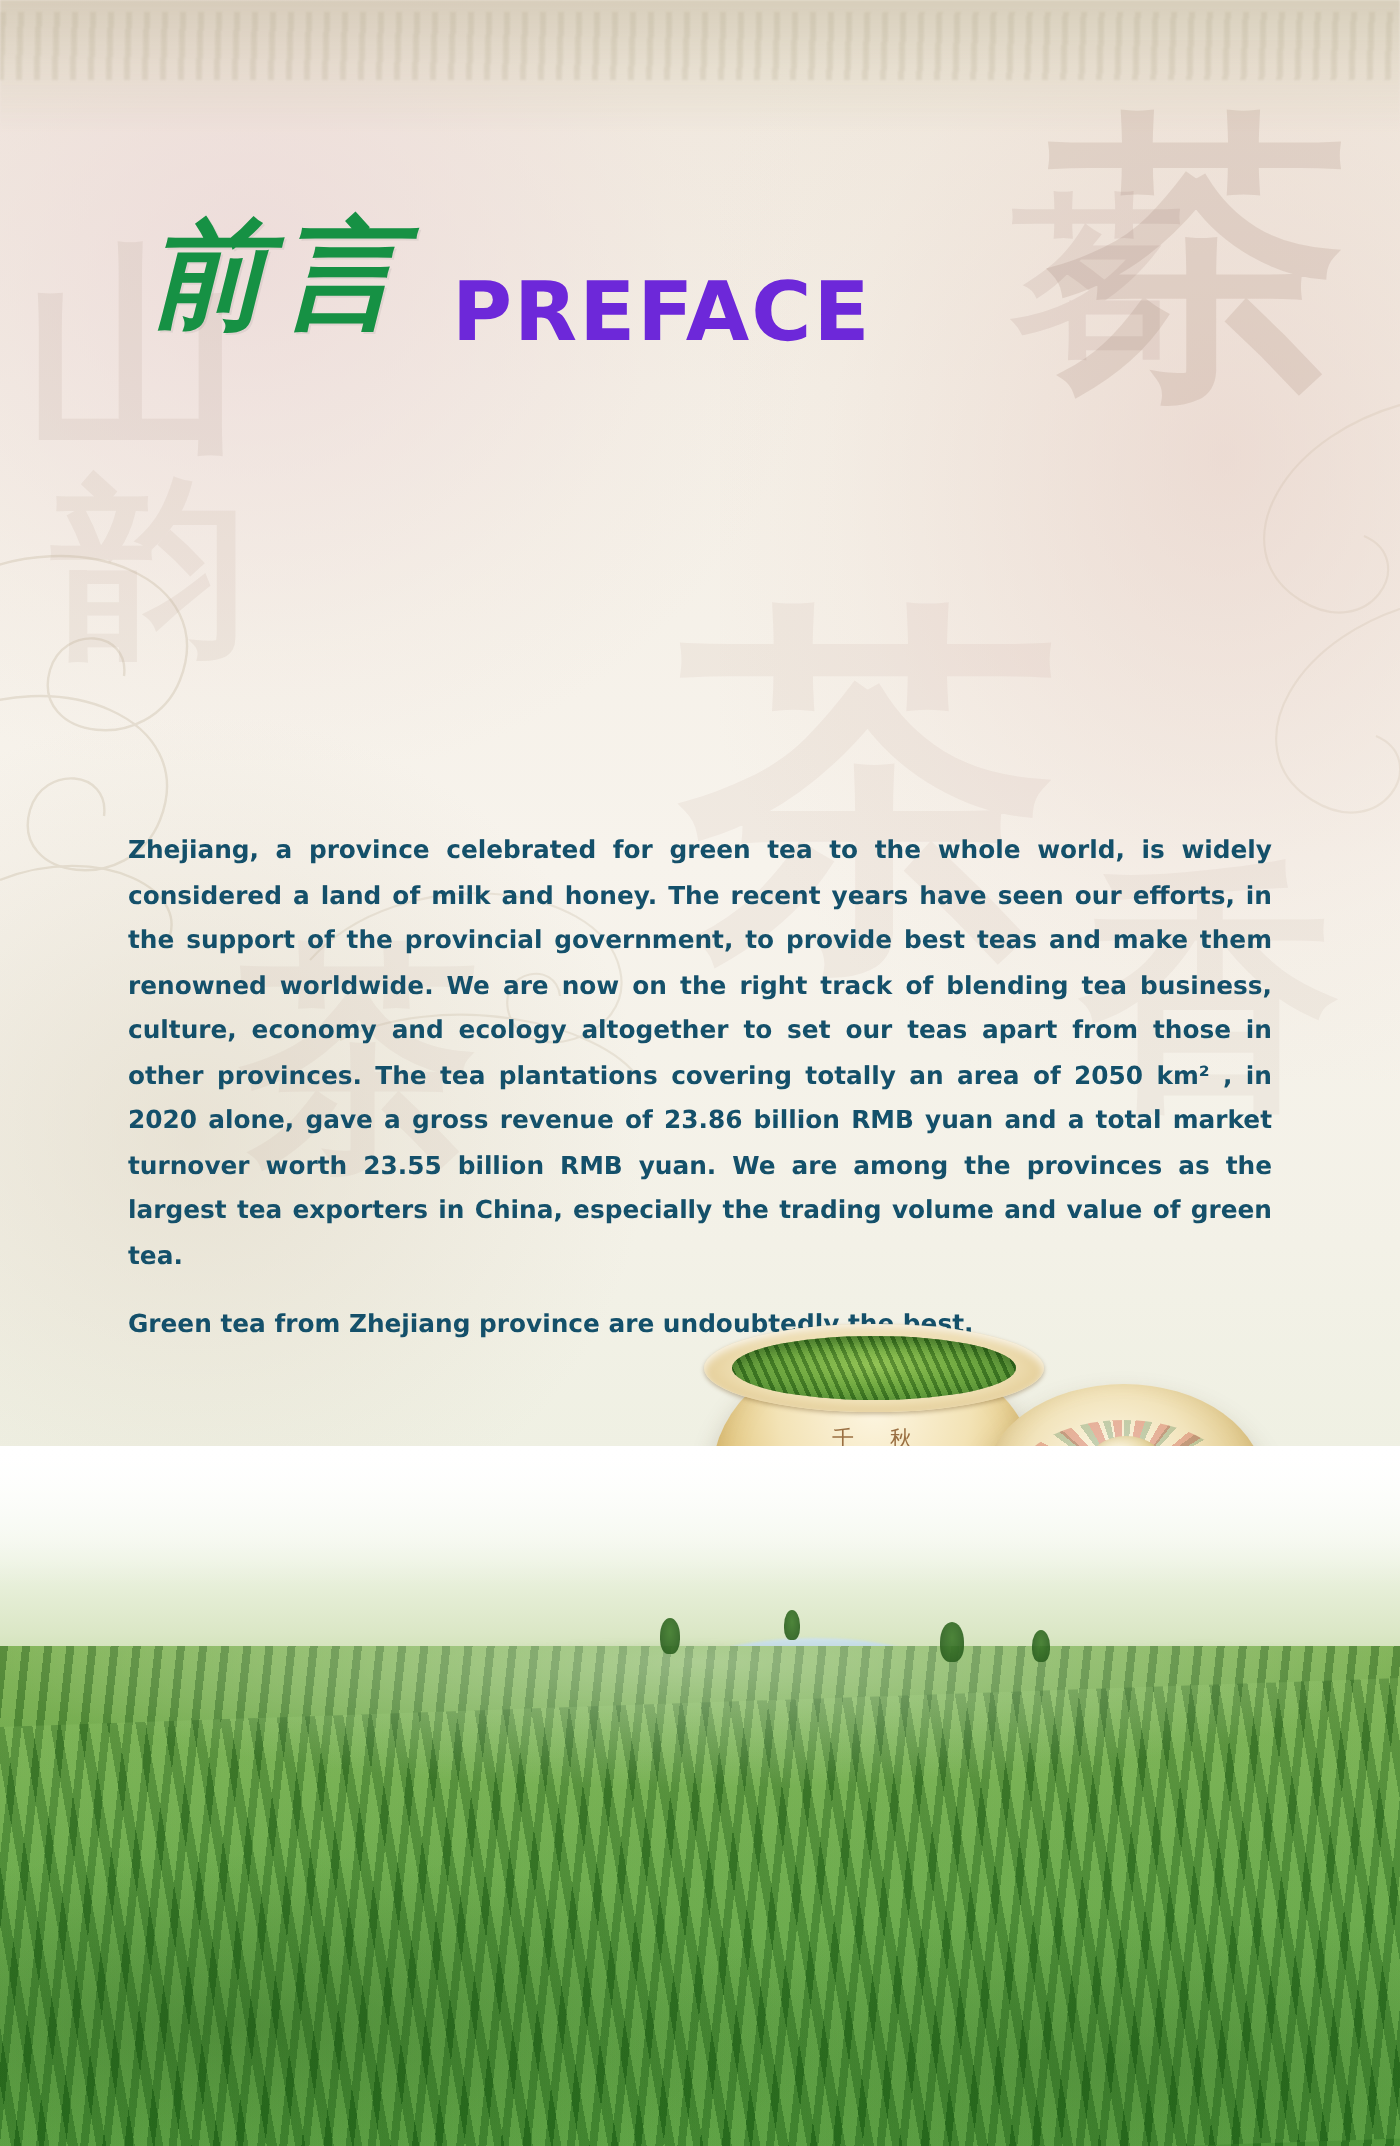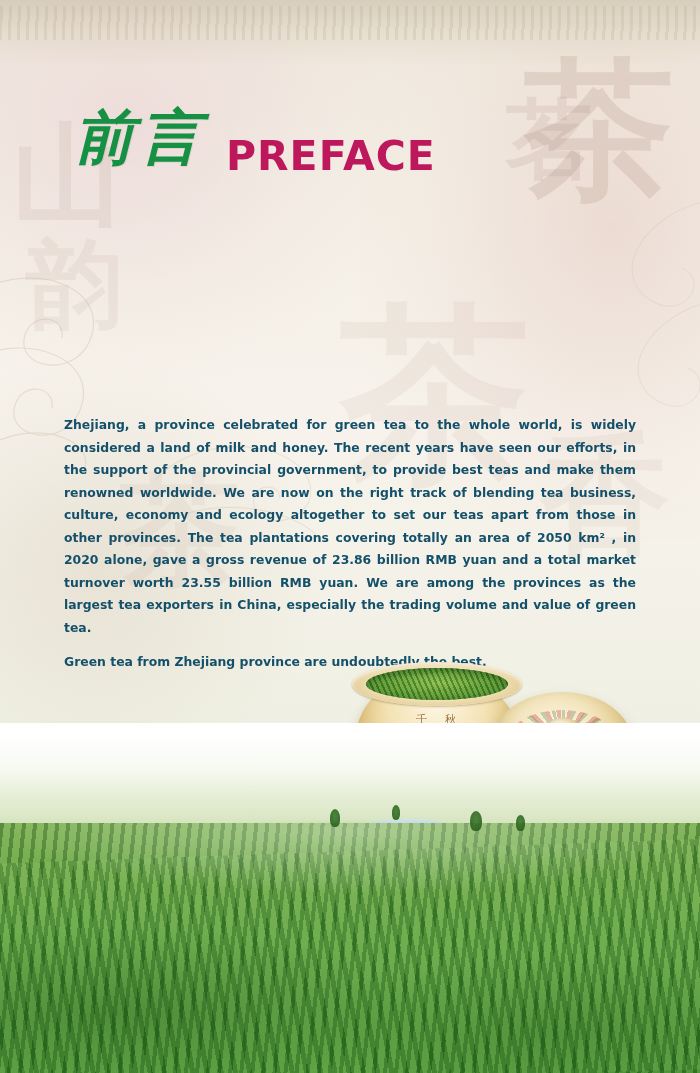--- a/index.html
+++ b/index.html
@@ -101,21 +101,21 @@
     letter-spacing: 6px;
     text-shadow: 1px 1px 0 rgba(0,0,0,0.06);
     white-space: nowrap;
   }
   .title-en {
     position: absolute;
     left: 166px; top: 36px;
     font-family: "DejaVu Sans", sans-serif;
     font-size: 41px;
     font-weight: 700;
-    color: #be185d;
+    color: #6d28d9;
     letter-spacing: 1px;
     white-space: nowrap;
   }
 
   
   .cn-body {
     position: absolute;
     left: 64px; top: 206px;
     width: 572px;
     font-family: "DejaVu Sans", sans-serif;

